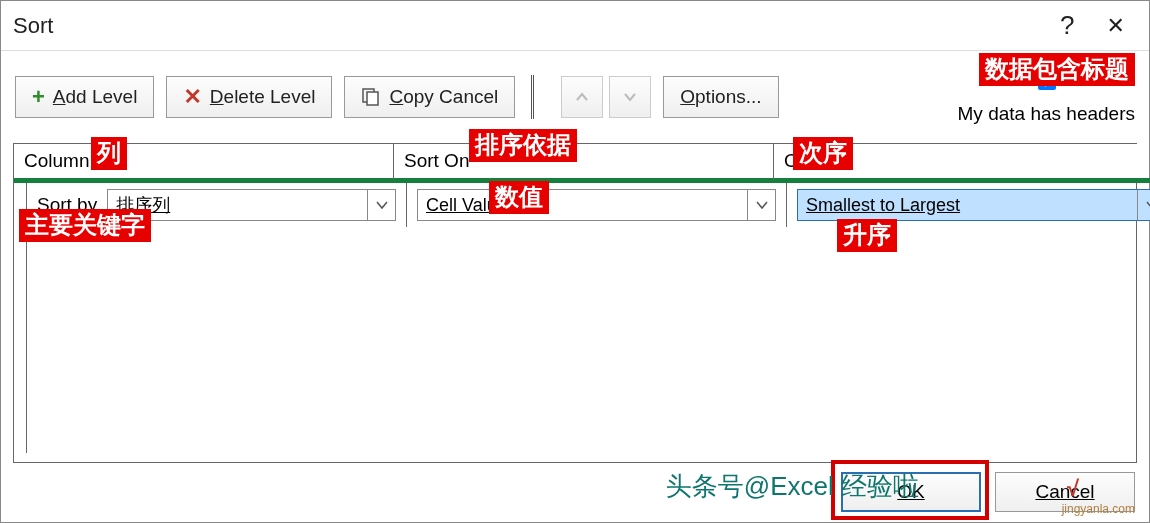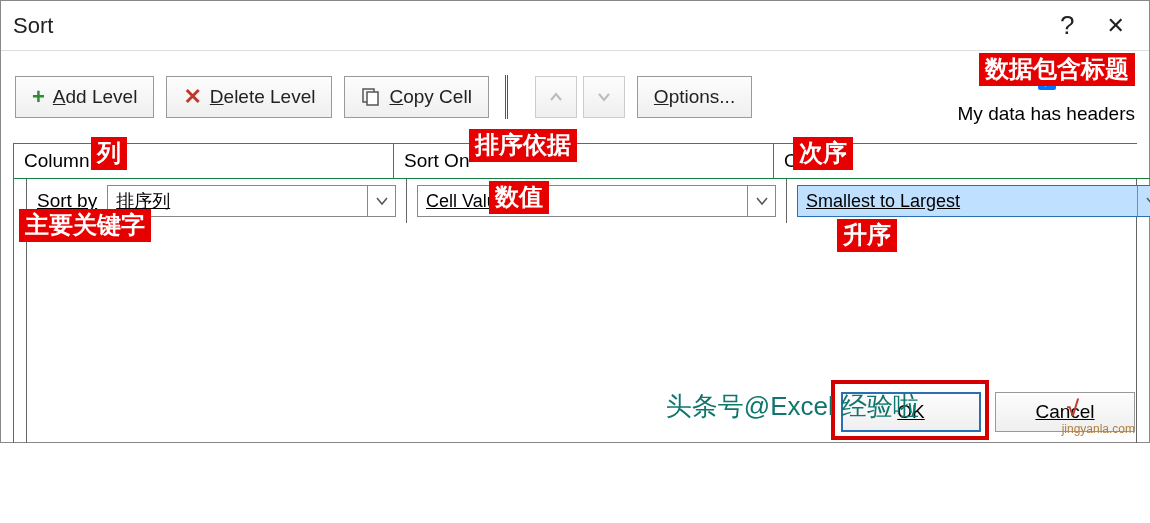--- a/index.html
+++ b/index.html
@@ -1,18 +1,18 @@
 <!DOCTYPE html>
 <html><head>
 <meta charset="utf-8">
 <style>
   * { box-sizing: border-box; font-family: "Segoe UI", Arial, sans-serif; }
   body { margin: 0; background: #fff; }
   .dialog {
-    width: 1150px; height: 443px;
+    width: 1150px; height: 523px;
     border: 1px solid #888;
     position: relative;
     background: #fff;
   }
   .titlebar {
     height: 50px;
     display: flex; align-items: center;
     padding: 0 8px 0 12px;
     border-bottom: 1px solid #ddd;
   }
@@ -60,21 +60,21 @@
 
   .grid-head {
     display:grid;
     grid-template-columns: 380px 380px 390px;
     border-top: 1px solid #666;
     border-left: 1px solid #666;
     margin: 0 12px;
   }
   .grid-head > div {
     border-right:1px solid #666;
-    border-bottom:1px solid #15803d;
+    border-bottom:5px solid #15803d;
     padding: 6px 10px;
     font-size:19px;
     position:relative;
   }
   .grid-body {
     display:grid;
     grid-template-columns: 380px 380px 390px;
     border-left:1px solid #666;
     margin: 0 12px;
     height: 270px;
@@ -195,21 +195,21 @@
       <span class="icon-x">✕</span>
       <span><span class="ul">D</span><span id="del-rest">elete Level</span></span>
     </button>
     <button class="btn">
       <span class="icon-copy">
         <svg width="20" height="20" viewBox="0 0 20 20">
             <rect x="2" y="2" width="11" height="13" fill="none" stroke="#555" stroke-width="1.5"></rect>
             <rect x="6" y="5" width="11" height="13" fill="#fff" stroke="#555" stroke-width="1.5"></rect>
           </svg>
       </span>
-      <span><span class="ul">C</span><span id="copy-rest">opy Cell</span></span>
+      <span><span class="ul">C</span><span id="copy-rest">opy Cancel</span></span>
     </button>
     <span class="sep"></span>
     <div class="arrow-pair">
       <div class="abtn">
         <svg width="14" height="14" viewBox="0 0 14 14">
             <path d="M2 10 L7 4 L12 10" fill="none" stroke="#bbb" stroke-width="2"></path>
           </svg>
       </div>
       <div class="abtn">
         <svg width="14" height="14" viewBox="0 0 14 14">

